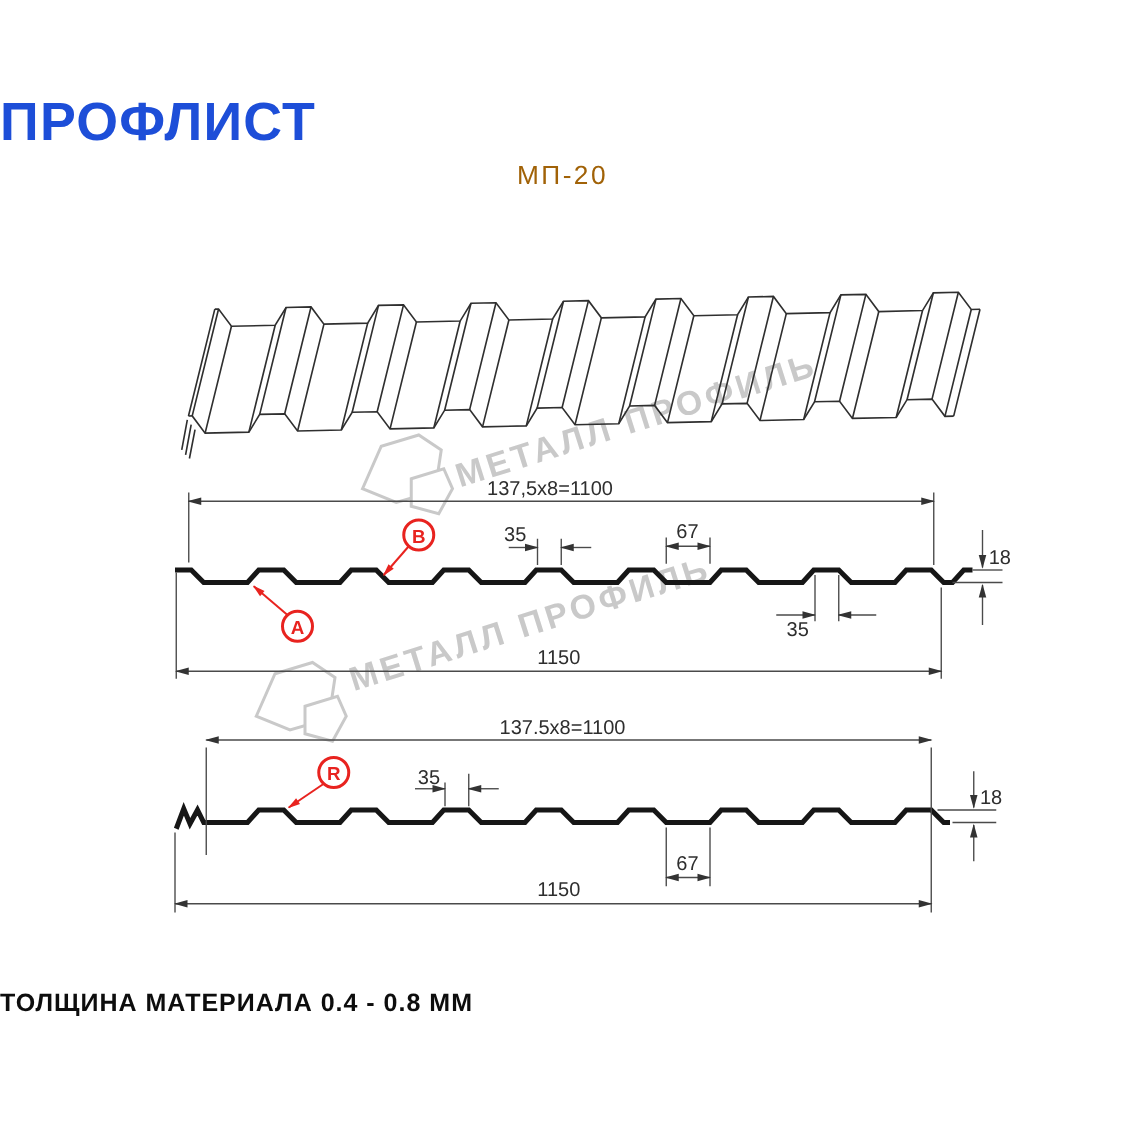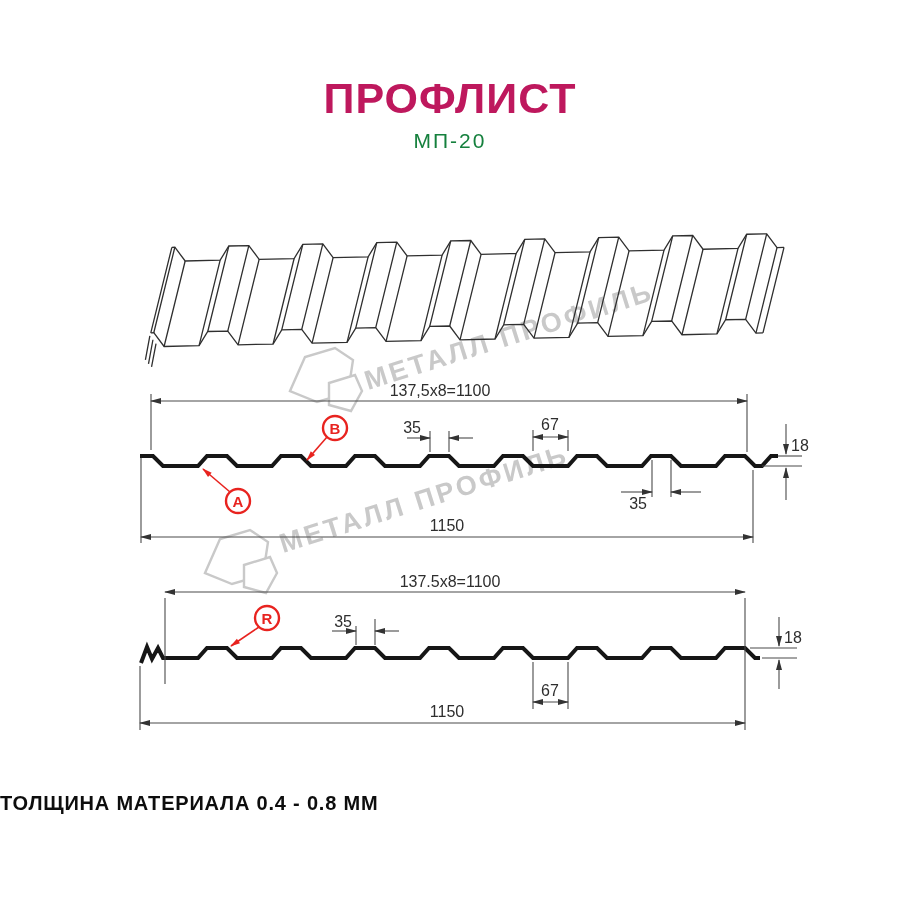--- a/index.html
+++ b/index.html
@@ -1,21 +1,21 @@
 <!DOCTYPE html>
 <html><head>
 <meta charset="utf-8">
 <style>
   html,body{margin:0;padding:0;background:#ffffff;}
   .page{position:relative;width:900px;height:900px;background:#fff;overflow:hidden;
         font-family:"Liberation Sans",sans-serif;}
-  .title{position:absolute;top:74px;left:0;width:900px;text-align:center;
-         font-size:43px;font-weight:800;letter-spacing:1px;color:#be185d;}
+  .title{position:absolute;top:74px;left:0;width:900px;text-align:left;
+         font-size:43px;font-weight:800;letter-spacing:1px;color:#1d4ed8;}
   .subtitle{position:absolute;top:129px;left:0;width:900px;text-align:center;
-         font-size:21px;font-weight:500;letter-spacing:2px;color:#15803d;}
+         font-size:21px;font-weight:500;letter-spacing:2px;color:#a16207;}
   .footer{position:absolute;top:792px;left:0;width:900px;text-align:left;
          font-size:20px;font-weight:600;letter-spacing:0.8px;color:#0d0d0d;}
   svg.draw{position:absolute;top:0;left:0;}
   .thin{stroke:#4a4a4a;stroke-width:1.1;fill:none;}
   .sheet{stroke:#2f2f2f;stroke-width:1.3;fill:none;}
   .prof{stroke:#161616;stroke-width:4;fill:none;stroke-linejoin:miter;}
   .dimtxt{font-family:"Liberation Sans",sans-serif;font-size:16px;fill:#2e2e2e;}
   .red{stroke:#e8231f;fill:none;}
   .redtxt{font-family:"Liberation Sans",sans-serif;font-size:15px;font-weight:bold;fill:#e8231f;}
   .wmtxt{font-family:"Liberation Sans",sans-serif;font-size:27px;font-weight:bold;

